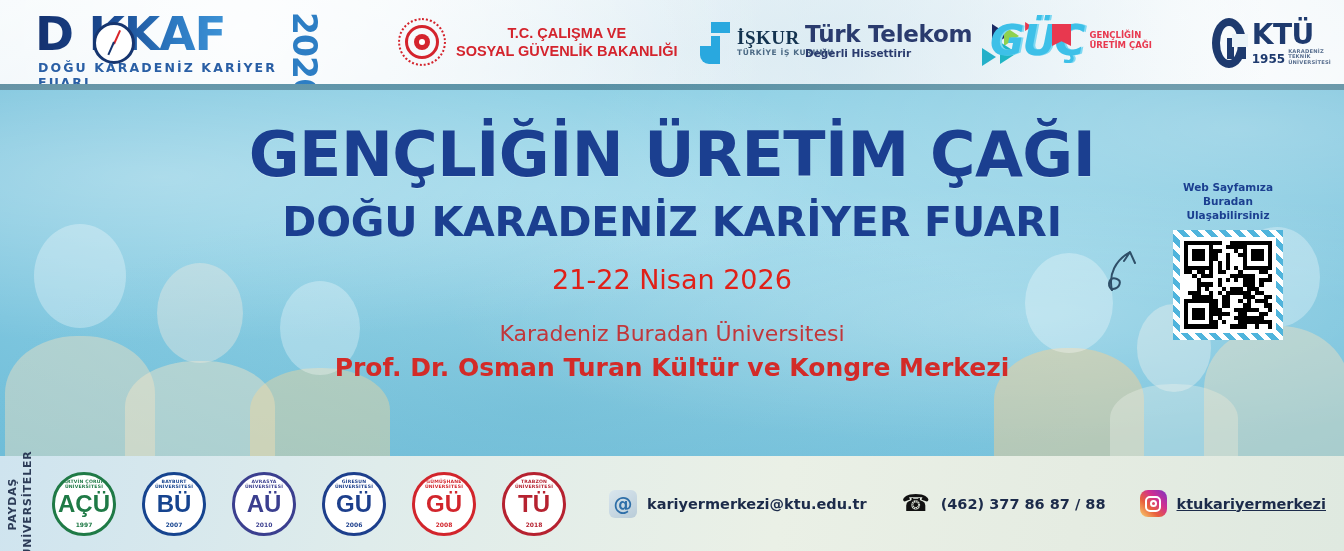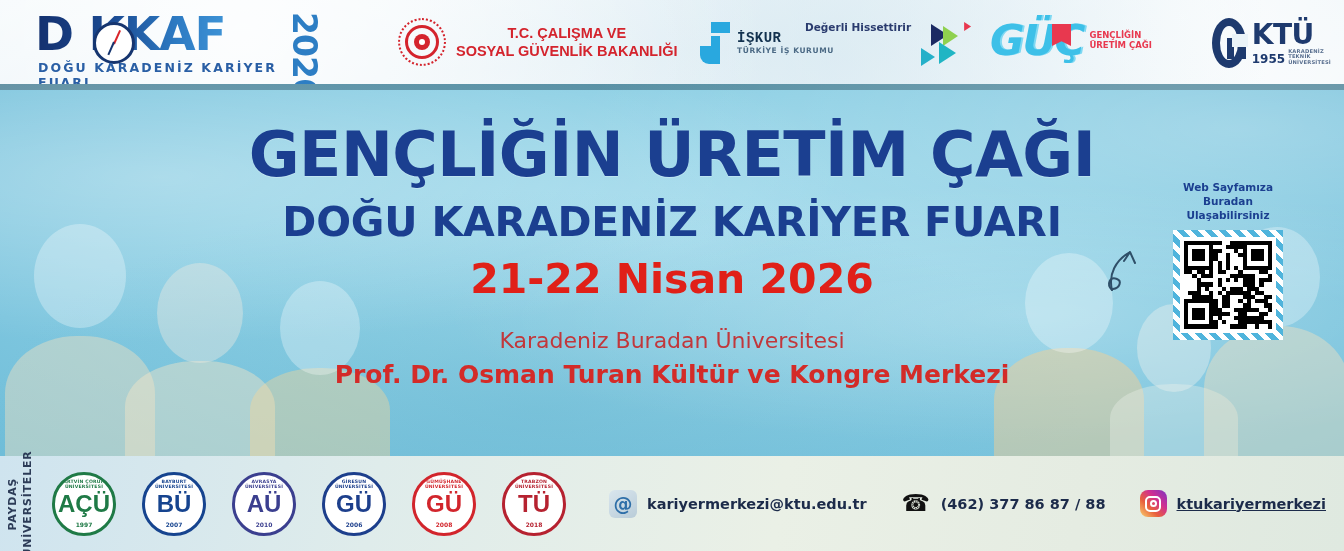--- a/index.html
+++ b/index.html
@@ -79,21 +79,21 @@
   }
 
   
   .iskur{position:absolute;left:700px;top:22px;display:flex;align-items:center;gap:7px;}
   .iskur-mark{position:relative;width:30px;height:42px;}
   .iskur-mark .bar{position:absolute;background:#29a8df;}
   .iskur-mark .b1{left:11px;top:0;width:19px;height:11px;}
   .iskur-mark .b2{left:11px;top:14px;width:9px;height:28px;}
   .iskur-mark .b3{left:0;top:24px;width:11px;height:18px;border-radius:0 0 0 9px;}
   .iskur-t{line-height:1.1;}
-  .iskur-name{font-size:14px;font-weight:bold;color:#13324f;letter-spacing:.5px;font-family:Liberation Mono, monospace;}
+  .iskur-name{font-size:19px;font-weight:bold;color:#13324f;letter-spacing:.5px;font-family:Liberation Serif, serif;}
   .iskur-sub{font-size:7.5px;font-weight:bold;color:#4c6a85;letter-spacing:.6px;font-family:"DejaVu Sans",sans-serif;}
 
   
   .tt{position:absolute;left:805px;top:22px;display:flex;align-items:flex-start;}
   .tt-t{line-height:1.12;}
   .tt-name{font-size:23px;font-weight:bold;color:#2a3b6e;letter-spacing:-.3px;font-family:"DejaVu Sans",sans-serif;}
   .tt-slogan{font-size:10.5px;font-weight:bold;color:#2a3b6e;font-family:"DejaVu Sans",sans-serif;}
   .tt-arrows{position:relative;width:58px;height:46px;margin-left:2px;}
   .tt-arrows i{position:absolute;width:0;height:0;display:block;}
   .tt-a1{left:18px;top:2px;border-top:11px solid transparent;border-bottom:11px solid transparent;border-left:17px solid #1b2a63;}
@@ -179,21 +179,21 @@
   .h1{
     margin-top:40px;font-size:62px;font-weight:bold;color:#1b3f90;
     letter-spacing:-.5px;line-height:1;font-family:"DejaVu Sans",sans-serif;
     text-shadow:0 1px 0 rgba(255,255,255,.25);
   }
   .h2{
     margin-top:16px;font-size:41px;font-weight:bold;color:#1b3f90;
     letter-spacing:-.2px;line-height:1;font-family:"DejaVu Sans",sans-serif;
   }
   .h3{
-    margin-top:16px;font-size:41px;font-weight:bold;color:#e02018;
+    margin-top:23px;font-size:27px;font-weight:normal;color:#e02018;
     line-height:1;font-family:"DejaVu Sans",sans-serif;
   }
   .h4{
     margin-top:27px;font-size:22px;font-weight:normal;color:#c1373b;
     line-height:1.25;font-family:"DejaVu Sans",sans-serif;
   }
   .h5{
     margin-top:5px;font-size:25px;font-weight:bold;color:#d32b28;
     line-height:1.2;font-family:"DejaVu Sans",sans-serif;
   }
@@ -288,20 +288,21 @@
           <span class="bar b3"></span>
       </div>
       <div class="iskur-t">
         <div class="iskur-name">İŞKUR</div>
         <div class="iskur-sub">TÜRKİYE İŞ KURUMU</div>
       </div>
     </div>
 
     <div class="tt">
       <div class="tt-t">
+        <div class="tt-name">Türk Telekom</div>
         <div class="tt-slogan">Değerli Hissettirir</div>
       </div>
       <div class="tt-arrows">
         <i class="tt-a1"></i>
           <i class="tt-a2"></i>
           <i class="tt-a3"></i>
           <i class="tt-a4"></i>
         <span class="tt-dot"></span>
       </div>
     </div>

